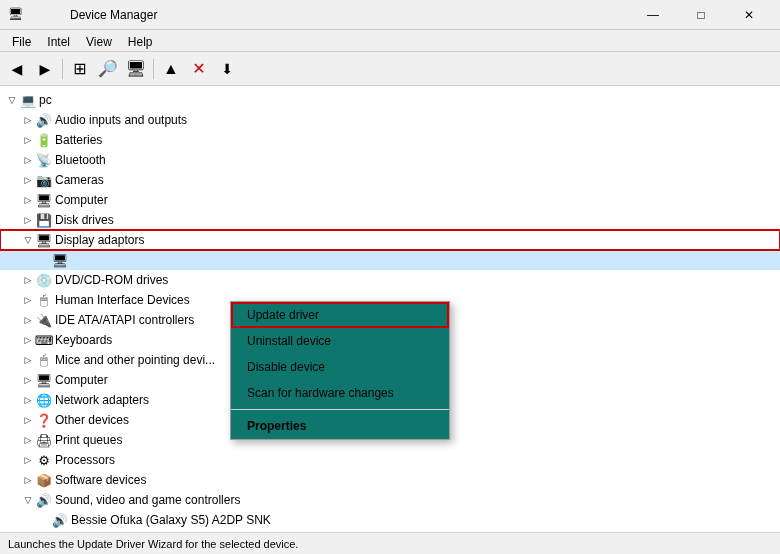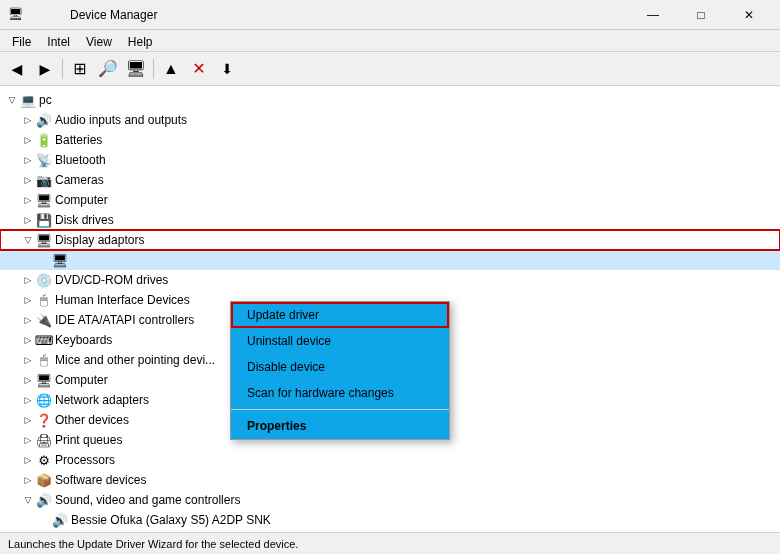--- a/index.html
+++ b/index.html
@@ -141,21 +141,21 @@
     }
 
     
     .indent-0 { padding-left: 4px; }
     .indent-1 { padding-left: 20px; }
     .indent-2 { padding-left: 36px; }
 
     
     .context-menu {
       position: absolute;
-      background: #0ea5e9;
+      background: #0f766e;
       border: 1px solid #999;
       box-shadow: 3px 3px 8px rgba(0,0,0,0.3);
       z-index: 100;
       min-width: 220px;
     }
     .context-menu-item {
       padding: 6px 16px;
       font-size: 12px;
       cursor: pointer;
     }

